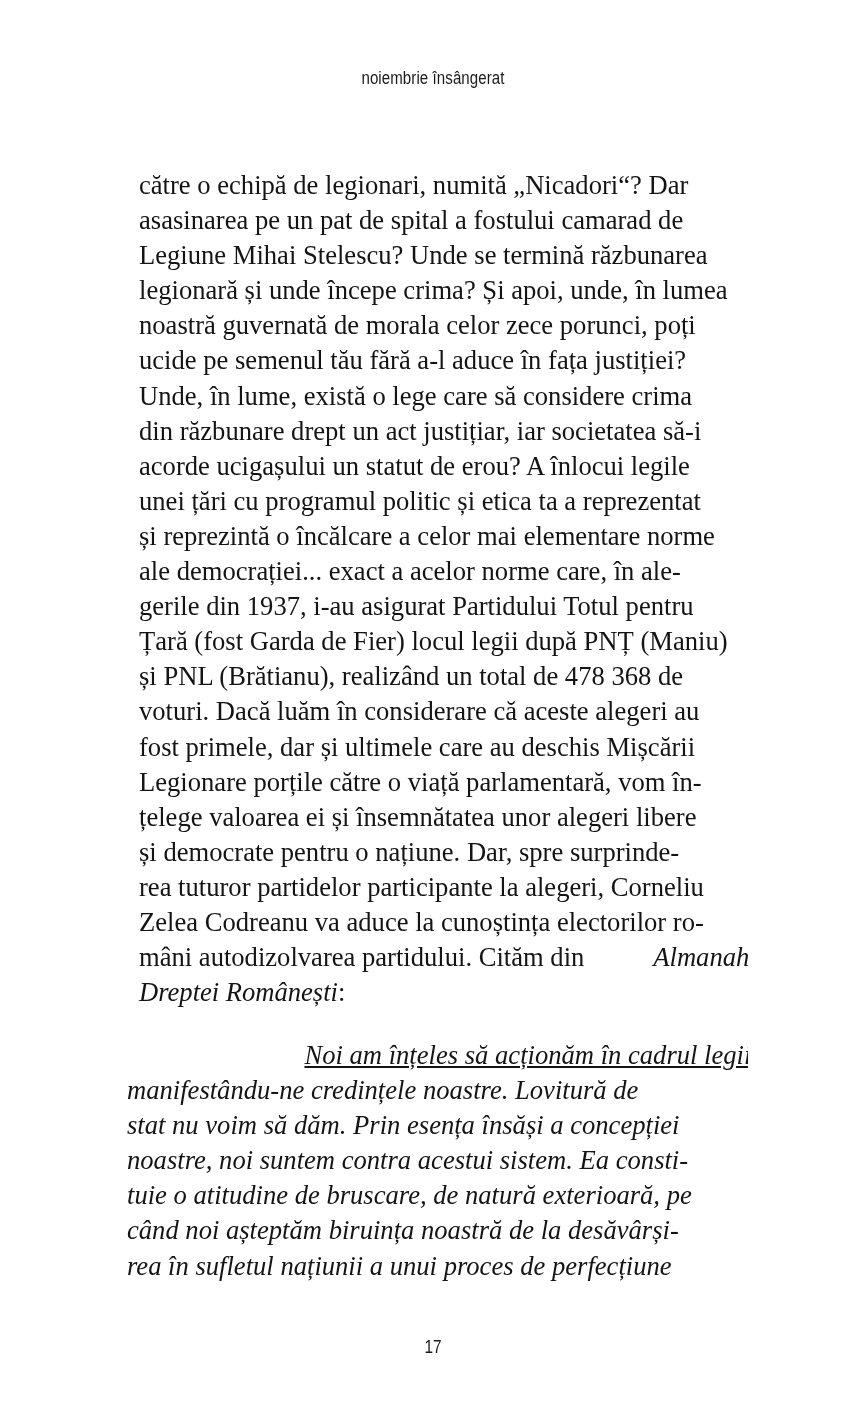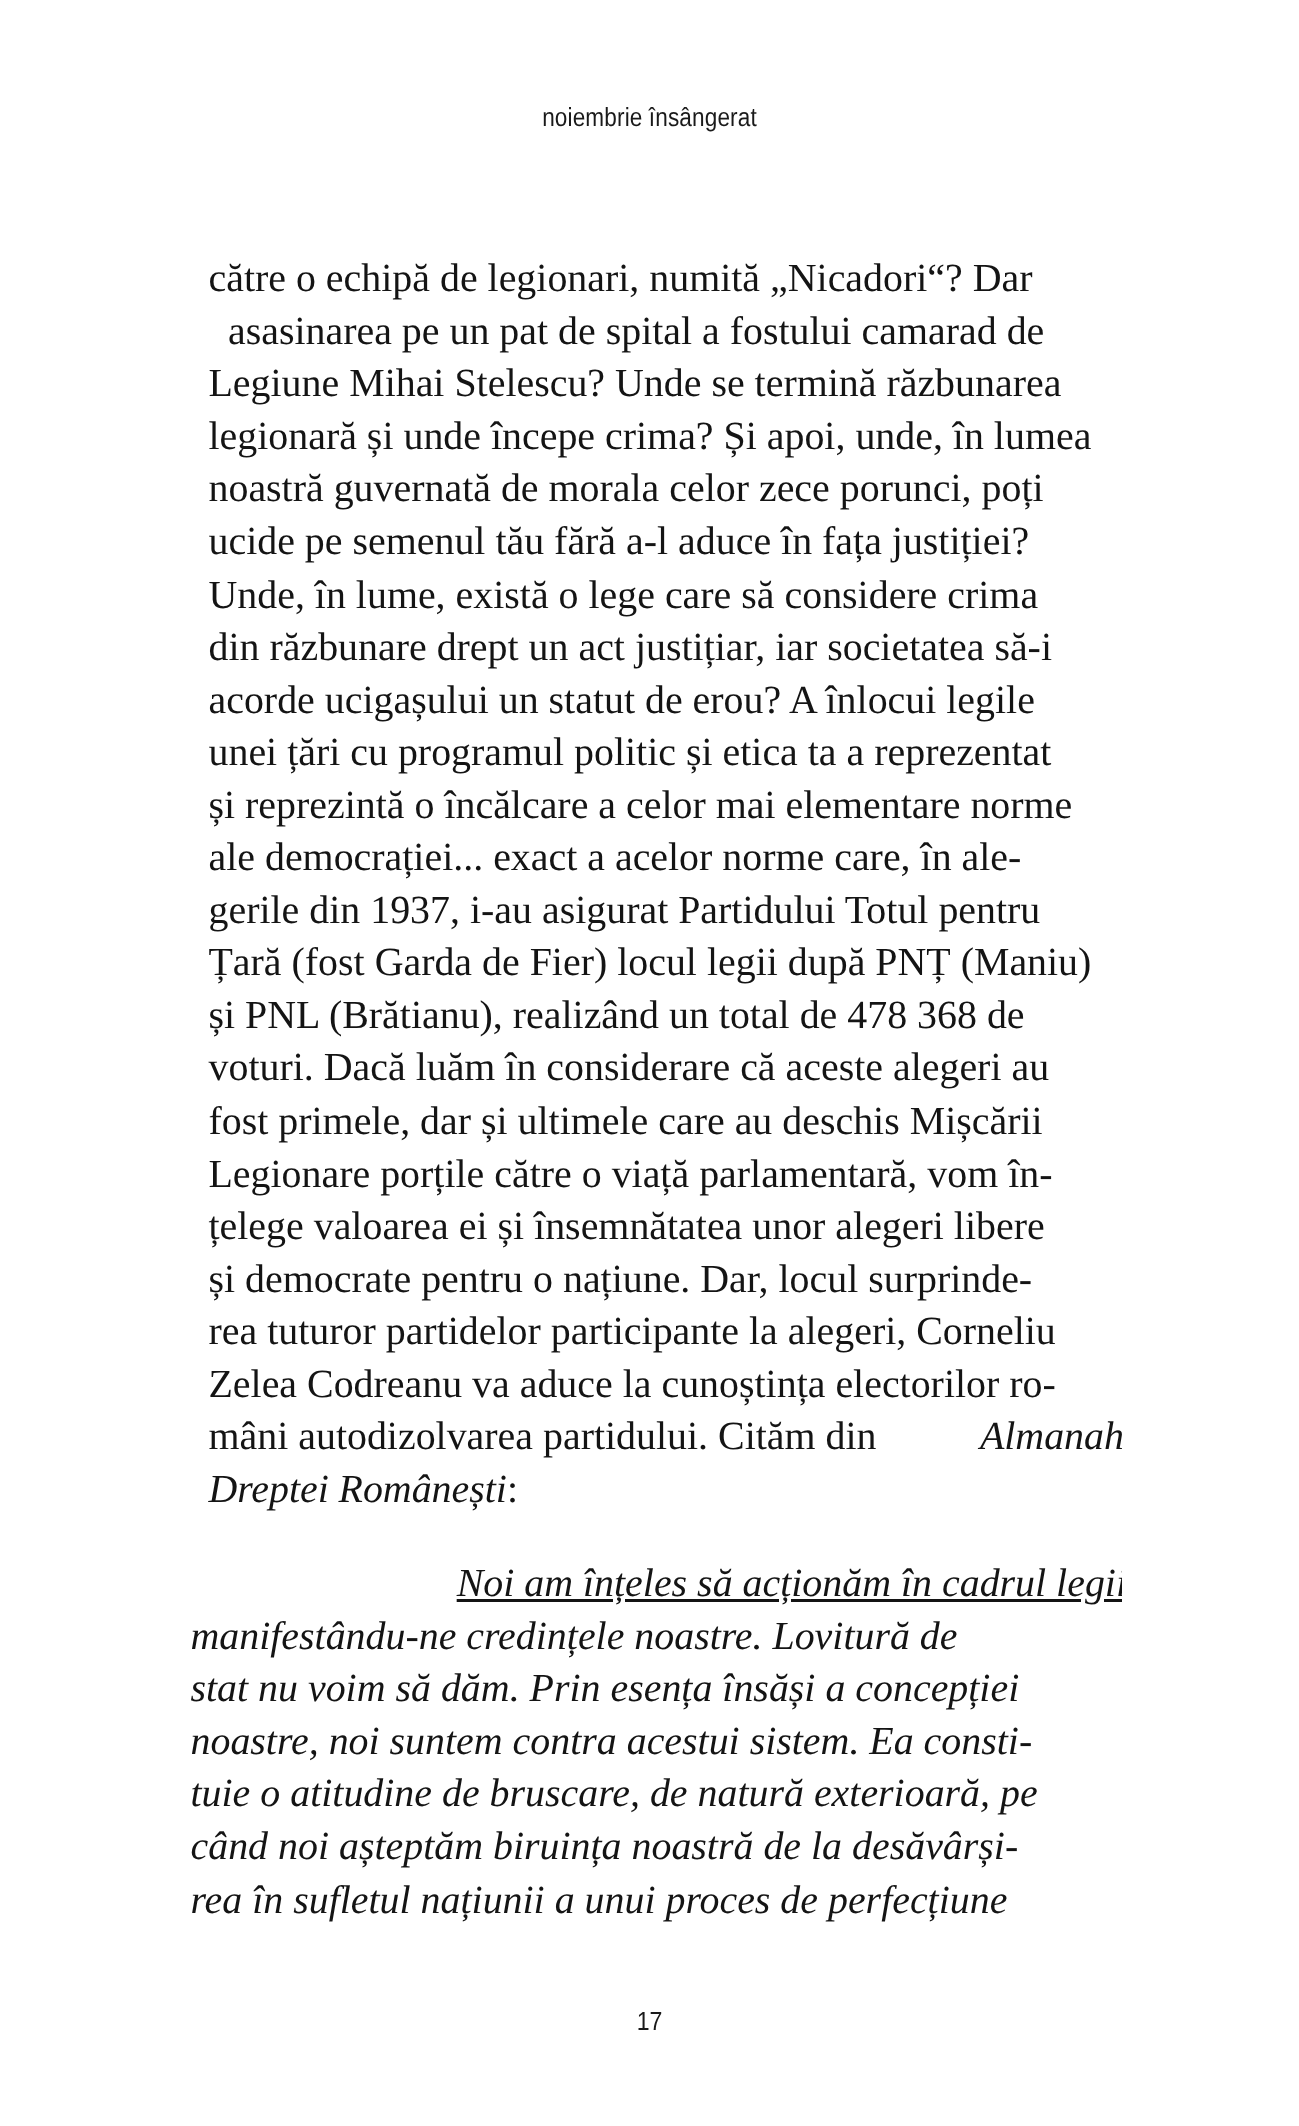--- a/index.html
+++ b/index.html
@@ -118,39 +118,39 @@
 </head>
 <body>
 
 <div id="page">
 
   <div class="running-head">noiembrie însângerat</div>
 
   <div class="textblock">
     <p class="body">
       <span class="jline" style="word-spacing: 0px;"><span>către o echipă de legionari, numită „Nicadori“? Dar</span></span>
-      <span class="jline" style="word-spacing: 0px; margin-left: 13px;"><span>asasinarea pe un pat de spital a fostului camarad de</span></span>
+      <span class="jline" style="word-spacing: 0px;"><span>asasinarea pe un pat de spital a fostului camarad de</span></span>
       <span class="jline" style="word-spacing: 0px;"><span>Legiune Mihai Stelescu? Unde se termină răzbunarea</span></span>
       <span class="jline" style="word-spacing: 0px;"><span>legionară și unde începe crima? Și apoi, unde, în lumea</span></span>
       <span class="jline" style="word-spacing: 0px;"><span>noastră guvernată de morala celor zece porunci, poți</span></span>
       <span class="jline" style="word-spacing: 0px;"><span>ucide pe semenul tău fără a-l aduce în fața justiției?</span></span>
       <span class="jline" style="word-spacing: 0px;"><span>Unde, în lume, există o lege care să considere crima</span></span>
       <span class="jline" style="word-spacing: 0px;"><span>din răzbunare drept un act justițiar, iar societatea să-i</span></span>
       <span class="jline" style="word-spacing: 0px;"><span>acorde ucigașului un statut de erou? A înlocui legile</span></span>
       <span class="jline" style="word-spacing: 0px;"><span>unei țări cu programul politic și etica ta a reprezentat</span></span>
       <span class="jline" style="word-spacing: 0px;"><span>și reprezintă o încălcare a celor mai elementare norme</span></span>
       <span class="jline" style="word-spacing: 0px;"><span>ale democrației... exact a acelor norme care, în ale-</span></span>
       <span class="jline" style="word-spacing: 0px;"><span>gerile din 1937, i-au asigurat Partidului Totul pentru</span></span>
       <span class="jline" style="word-spacing: 0px;"><span>Țară (fost Garda de Fier) locul legii după PNȚ (Maniu)</span></span>
       <span class="jline" style="word-spacing: 0px;"><span>și PNL (Brătianu), realizând un total de 478 368 de</span></span>
       <span class="jline" style="word-spacing: 0px;"><span>voturi. Dacă luăm în considerare că aceste alegeri au</span></span>
       <span class="jline" style="word-spacing: 0px;"><span>fost primele, dar și ultimele care au deschis Mișcării</span></span>
       <span class="jline" style="word-spacing: 0px;"><span>Legionare porțile către o viață parlamentară, vom în-</span></span>
       <span class="jline" style="word-spacing: 0px;"><span>țelege valoarea ei și însemnătatea unor alegeri libere</span></span>
-      <span class="jline" style="word-spacing: 0px;"><span>și democrate pentru o națiune. Dar, locul surprinde-</span></span>
+      <span class="jline" style="word-spacing: 0px;"><span>și democrate pentru o națiune. Dar, spre surprinde-</span></span>
       <span class="jline" style="word-spacing: 0px;"><span>rea tuturor partidelor participante la alegeri, Corneliu</span></span>
       <span class="jline" style="word-spacing: 0px;"><span>Zelea Codreanu va aduce la cunoștința electorilor ro-</span></span>
       <span class="jline" style="word-spacing: 0px;"><span>mâni autodizolvarea partidului. Cităm din </span><span class="ital">Almanahul</span></span>
       <span class="jline natural"><span class="ital">Dreptei Românești</span><span>:</span></span>
     </p>
   </div>
 
   <div class="quote">
     <span class="jline" style="word-spacing: 0px;"><span class="quote-indent"></span><span>Noi am înțeles să acționăm în cadrul legii,</span></span>
     <span class="jline" style="word-spacing: 0px;"><span>manifestându-ne credințele noastre. Lovitură de</span></span>

